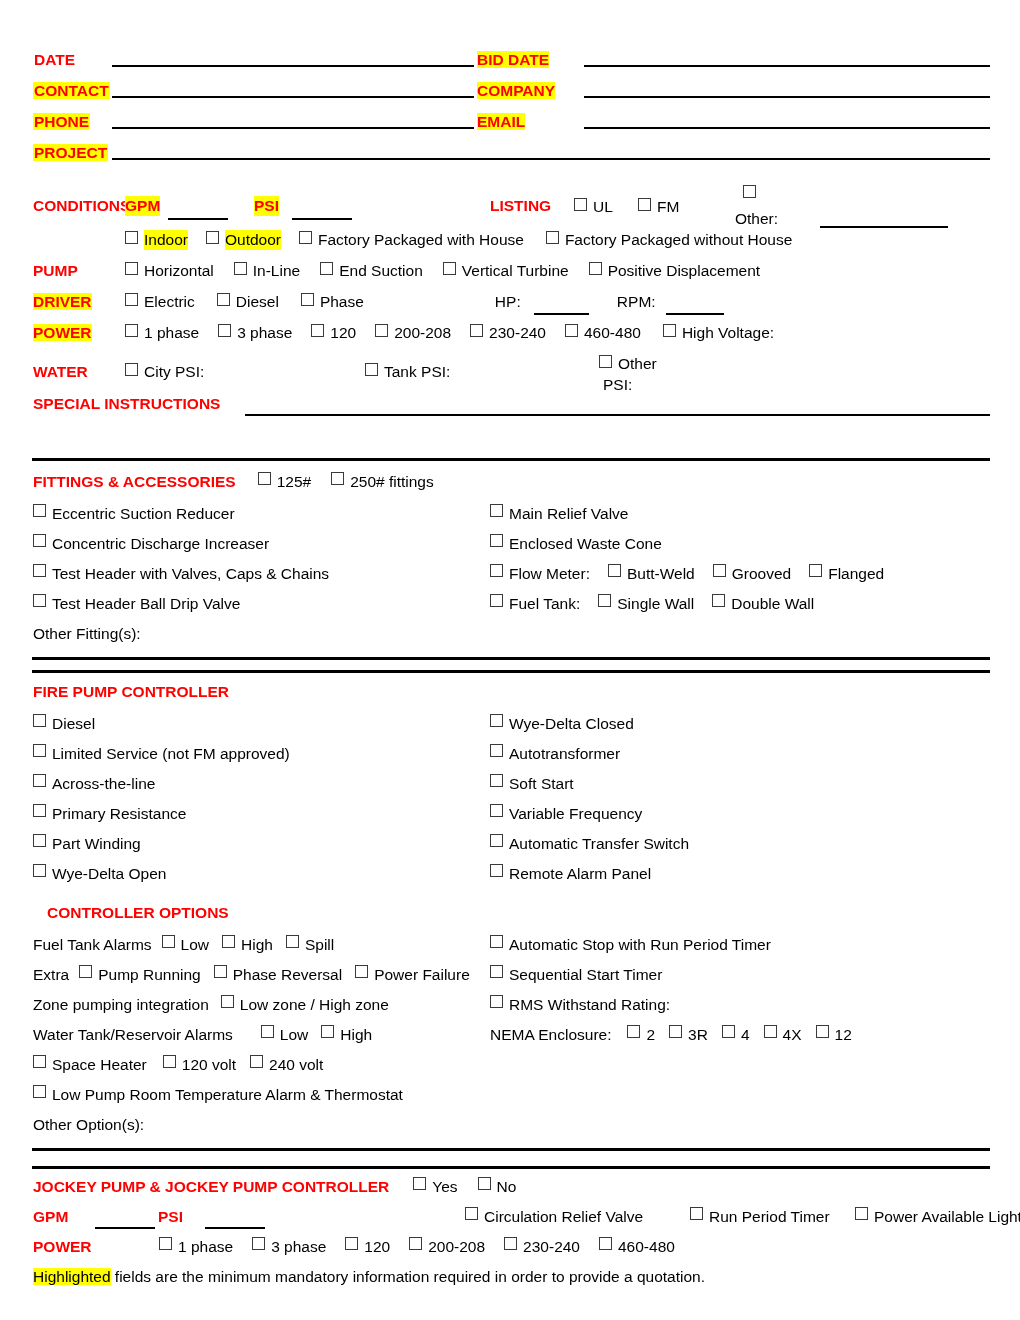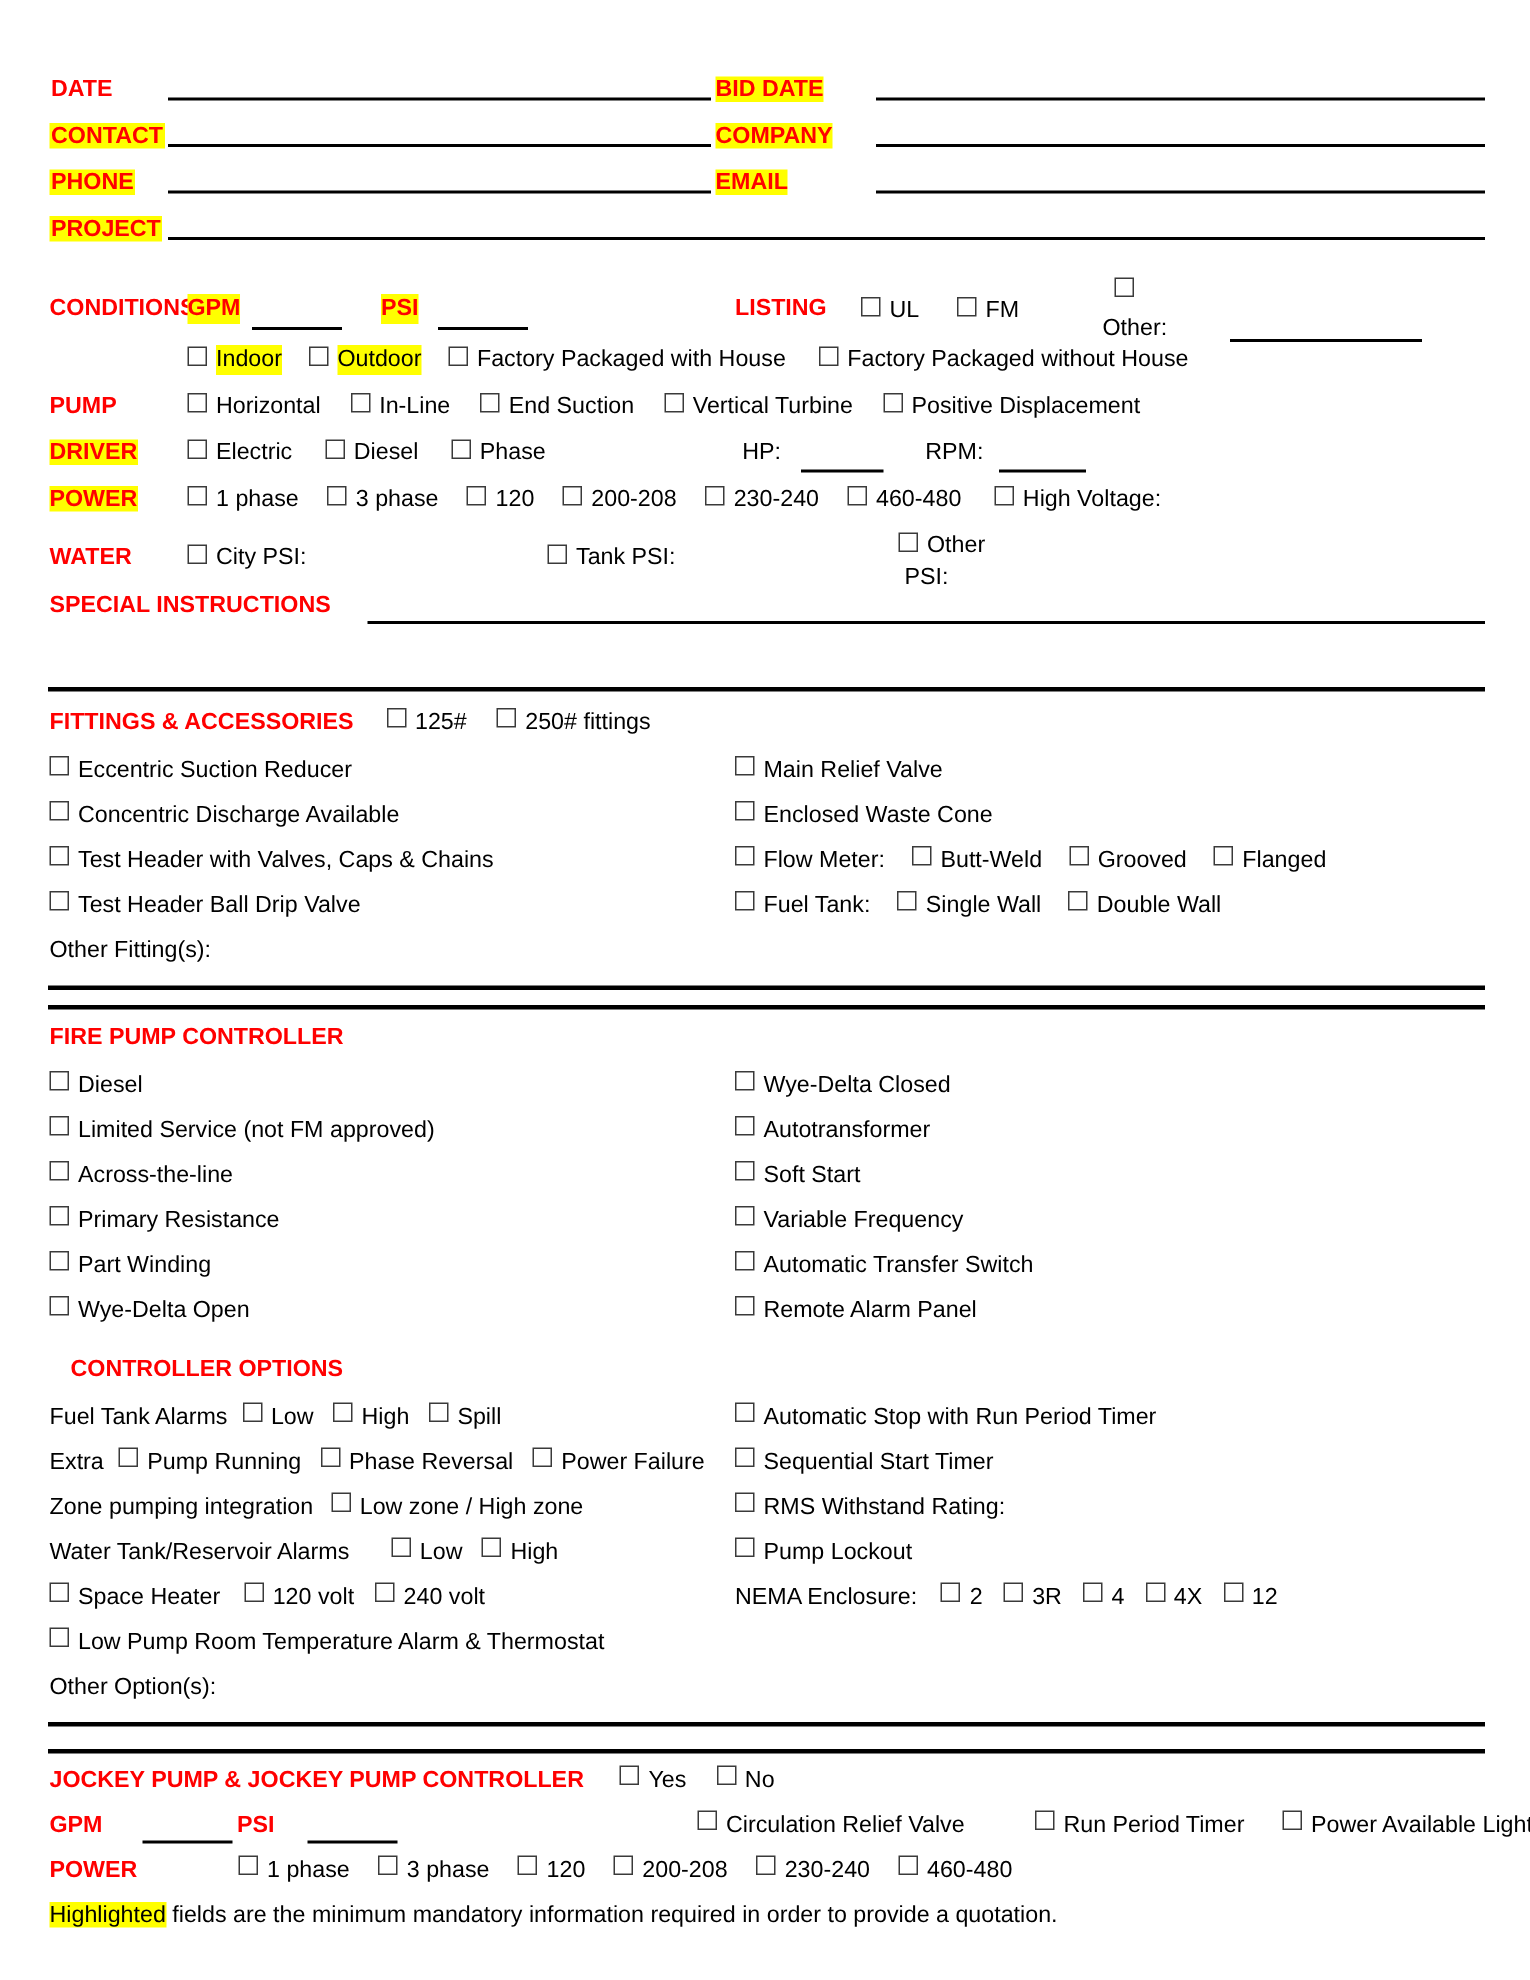--- a/index.html
+++ b/index.html
@@ -352,21 +352,21 @@
       <div class="col-l">
         <div class="ln">
             <span class="opt">
               <i class="cb"></i>
               <span>Eccentric Suction Reducer</span>
             </span>
           </div>
         <div class="ln">
             <span class="opt">
               <i class="cb"></i>
-              <span>Concentric Discharge Available</span>
+              <span>Concentric Discharge Increaser</span>
             </span>
           </div>
         <div class="ln">
             <span class="opt">
               <i class="cb"></i>
               <span>Test Header with Valves, Caps &amp; Chains</span>
             </span>
           </div>
         <div class="ln">
             <span class="opt">
@@ -605,26 +605,20 @@
         <div class="ln">
             <span class="opt">
               <i class="cb"></i>
               <span>Sequential Start Timer</span>
             </span>
           </div>
         <div class="ln">
             <span class="opt">
               <i class="cb"></i>
               <span>RMS Withstand Rating:</span>
-            </span>
-          </div>
-        <div class="ln">
-            <span class="opt">
-              <i class="cb"></i>
-              <span>Pump Lockout</span>
             </span>
           </div>
         <div class="ln">
           <span style="margin-right:16px;">NEMA Enclosure:</span>
           <span class="opt" style="margin-right:14px;">
               <i class="cb"></i>
               <span>2</span>
             </span>
           <span class="opt" style="margin-right:14px;">
               <i class="cb"></i>

